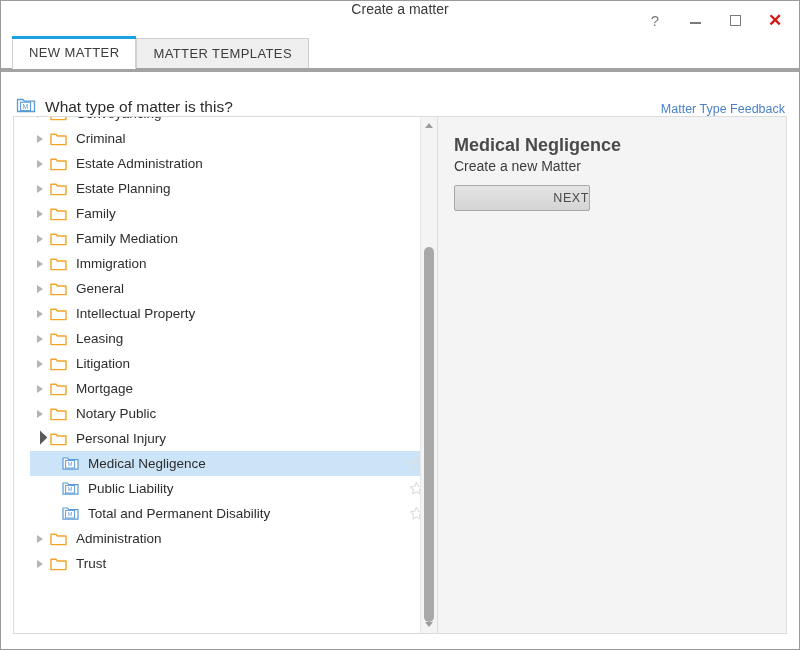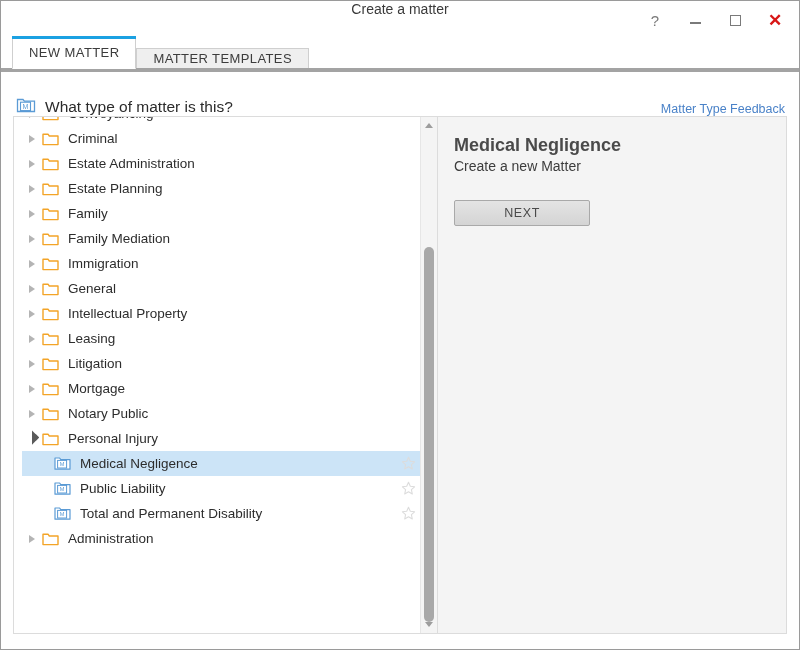--- a/index.html
+++ b/index.html
@@ -109,21 +109,21 @@
     content: "";
     position: absolute;
     left: -1px; right: -1px; top: 0;
     height: 3px;
     background: #1ba1e2;
   }
   .tab.inactive {
     background: #efefef;
     border: 1px solid #cfcfcf;
     border-bottom: none;
-    height: 20px;
+    height: 30px;
     margin-bottom: 0;
     z-index: 1;
   }
 
   
   #subheader {
     position: relative;
     height: 44px;
     background: #ffffff;
     display: flex;
@@ -171,21 +171,21 @@
   
   #tree-pane {
     position: relative;
     width: 406px;
     flex: 0 0 406px;
     overflow: hidden;
     background: #ffffff;
   }
   #tree {
     position: absolute;
-    left: 8px;
+    left: 16px;
     top: -16px;
     width: 406px;
   }
   .tree-row {
     position: relative;
     height: 25px;
     display: flex;
     align-items: center;
     cursor: default;
     box-sizing: border-box;
@@ -287,35 +287,35 @@
   }
   #detail-title {
     font-size: 18px;
     color: #4a4a4a;
     font-weight: bold;
     margin-bottom: 2px;
   }
   #detail-subtitle {
     font-size: 14px;
     color: #3c3c3c;
-    margin-bottom: 26px;
+    margin-bottom: 11px;
   }
   #next-button {
     width: 136px;
     height: 26px;
     box-sizing: border-box;
     border: 1px solid #a9a9a9;
     border-radius: 2px;
     background: linear-gradient(to bottom, #e4e4e4 0%, #d4d4d4 100%);
     font-size: 12.5px;
     color: #4a4a4a;
     letter-spacing: 0.6px;
     display: flex;
     align-items: center;
-    justify-content: center;
+    justify-content: flex-end;
     cursor: default;
     font-family: "Liberation Sans", sans-serif;
   }
 
   #footer {
     height: 12px;
     background: #ffffff;
   }
 </style>
 </head>
@@ -564,20 +564,31 @@
               <span class="expander">
                 <span class="tri-collapsed"></span>
               </span>
               <span class="ico">
                 <svg width="17" height="14" viewBox="0 0 17 14">
                   <path d="M1 2.2 L6 2.2 L7.3 4 L16 4 L16 12.6 L1 12.6 Z" fill="#ffffff" stroke="#f3a427" stroke-width="1.4" stroke-linejoin="round"></path>
                 </svg>
               </span>
               <span class="label">Administration</span>
             </div>
+            <div class="tree-row">
+              <span class="expander">
+                <span class="tri-collapsed"></span>
+              </span>
+              <span class="ico">
+                <svg width="17" height="14" viewBox="0 0 17 14">
+                  <path d="M1 2.2 L6 2.2 L7.3 4 L16 4 L16 12.6 L1 12.6 Z" fill="#ffffff" stroke="#f3a427" stroke-width="1.4" stroke-linejoin="round"></path>
+                </svg>
+              </span>
+              <span class="label">Trust</span>
+            </div>
           </div>
       </div>
 
       <div id="tree-scrollbar">
         <div class="sb-arrow up">
           <span class="sb-chev-up"></span>
         </div>
         <div id="sb-thumb"></div>
         <div class="sb-arrow down">
           <span class="sb-chev-down"></span>

